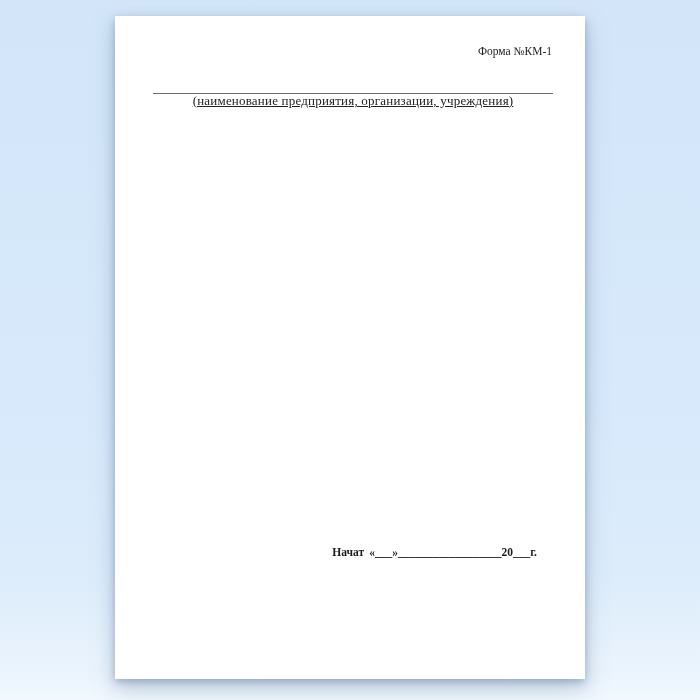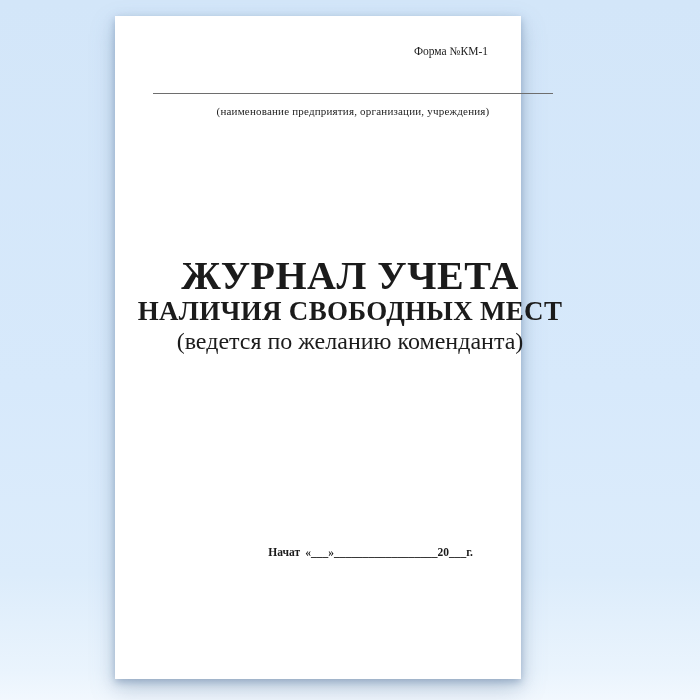--- a/index.html
+++ b/index.html
@@ -10,44 +10,45 @@
     overflow: hidden;
   }
   .stage {
     position: relative;
     width: 700px; height: 700px;
     background: linear-gradient(180deg, #d3e6f9 0%, #d7e9fb 55%, #dcecfb 82%, #eaf4fd 96%, #f2f8fe 100%);
   }
   .page {
     position: absolute;
     left: 115px; top: 16px;
-    width: 406px; height: 663px;
+    width: 470px; height: 663px;
     background: #ffffff;
     box-shadow: 0 3px 8px rgba(100,128,163,0.50), 0 10px 22px rgba(100,128,163,0.35);
   }
   .form-number {
     position: absolute;
     top: 28px; right: 33px;
     font-size: 11.5px; line-height: 14px;
     color: #222;
   }
   .field {
     position: absolute;
     left: 38px; width: 400px;
     text-align: center;
   }
   .field .rule {
     border-top: 1px solid #6e6e6e;
     height: 0; width: 100%;
   }
   .field .caption {
-    margin-top: 11px;
-    font-size: 11px; line-height: 13px;
+    margin-top: 0;
+    font-size: 13px; line-height: 13px;
     color: #222;
     letter-spacing: 0.2px;
+    text-decoration: underline;
   }
   .field-org  { top: 77px; }
   .field-dept { top: 146px; }
   .titles {
     position: absolute;
     left: 0; top: 240px; width: 470px;
     text-align: center;
     white-space: nowrap;
   }
   .title-main {
@@ -82,25 +83,20 @@
   <div class="page">
 
     <div class="form-number">Форма №КМ-1</div>
 
     <div class="field field-org">
       <div class="rule"></div>
       <div class="caption">(наименование предприятия, организации, учреждения)</div>
     </div>
 
 
-    <div class="titles">
-      <div class="title-main">ЖУРНАЛ УЧЕТА</div>
-      <div class="title-sub">НАЛИЧИЯ СВОБОДНЫХ МЕСТ</div>
-      <div class="title-note">(ведется по желанию коменданта)</div>
-    </div>
 
     <div class="dates">
       <div class="date-row">
         <span class="dlabel">Начат</span><span class="dvalue">«___»__________________20___г.</span>
       </div>
     </div>
 
   </div>
 </div>
 

